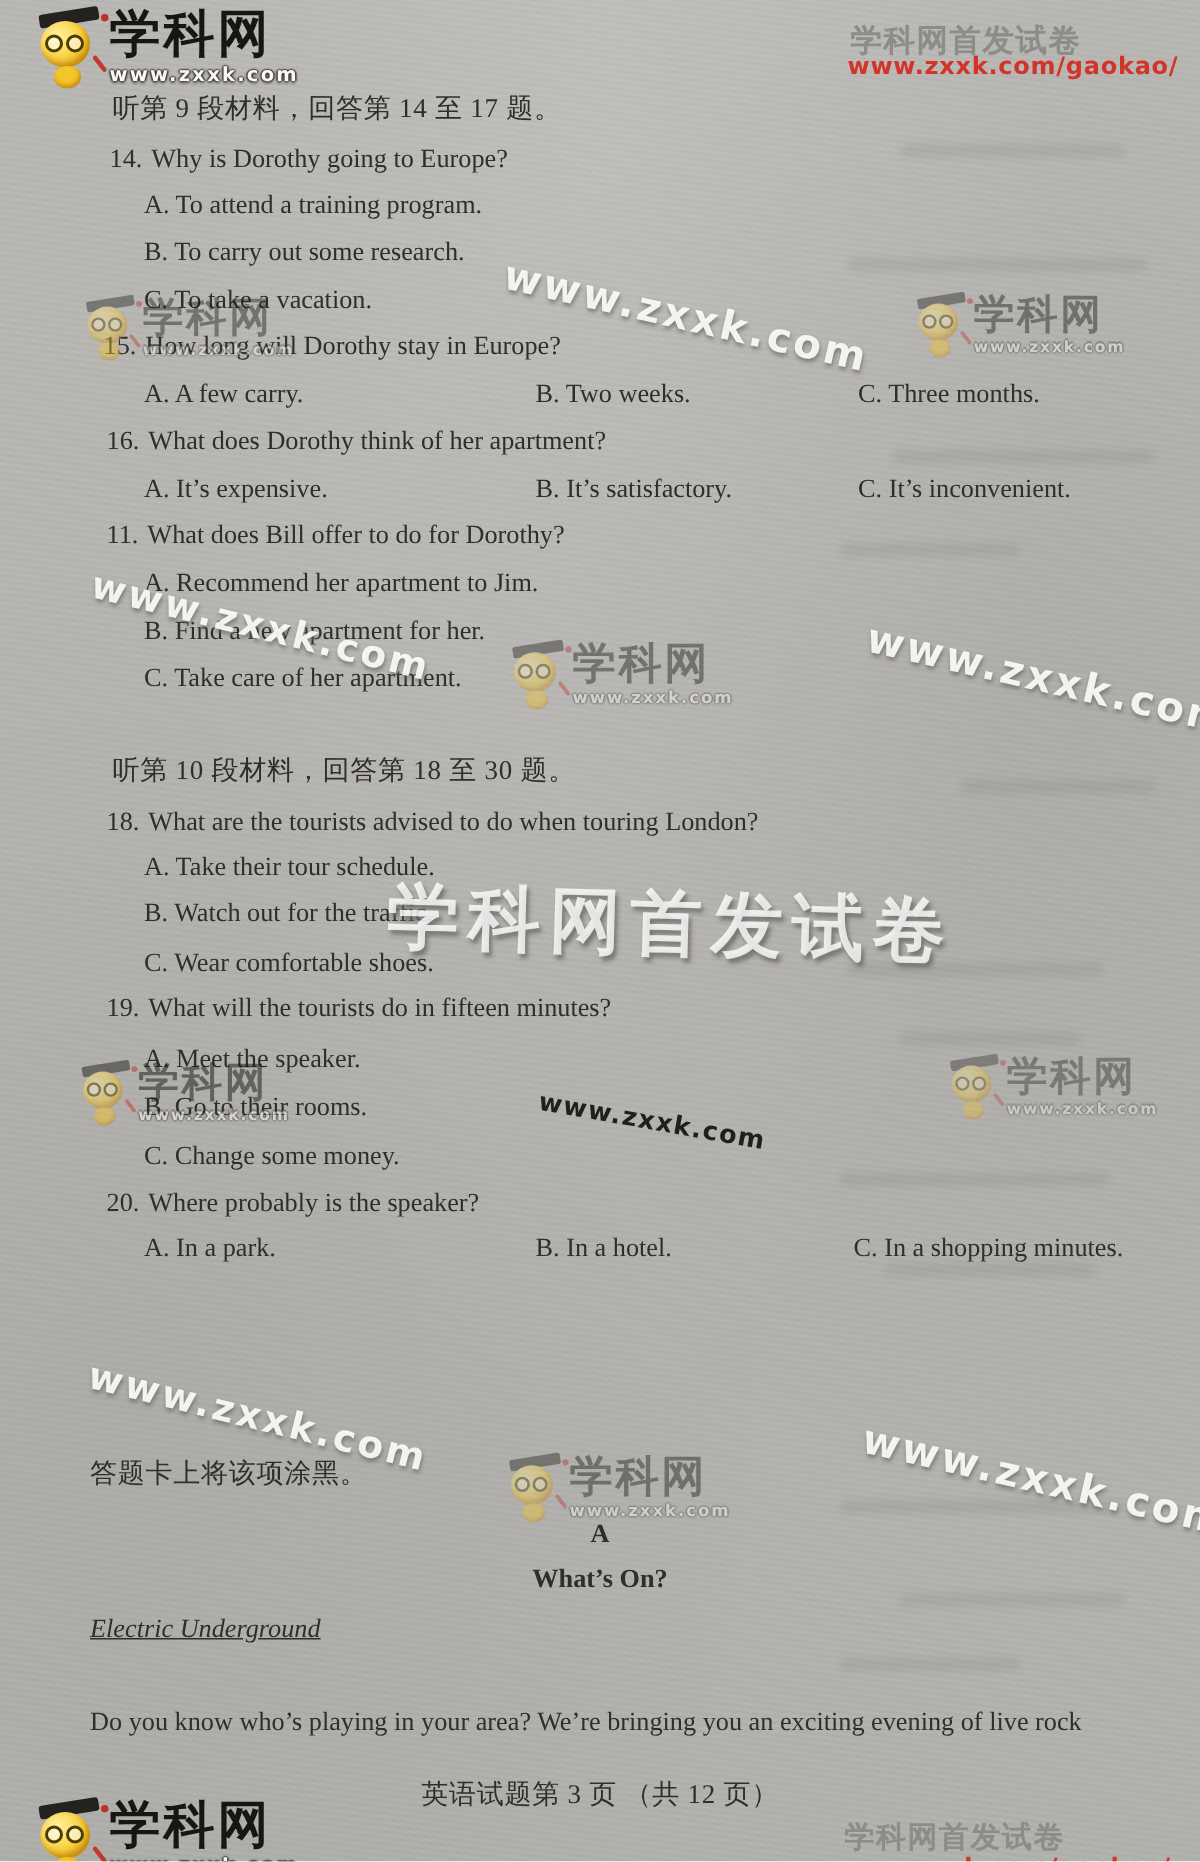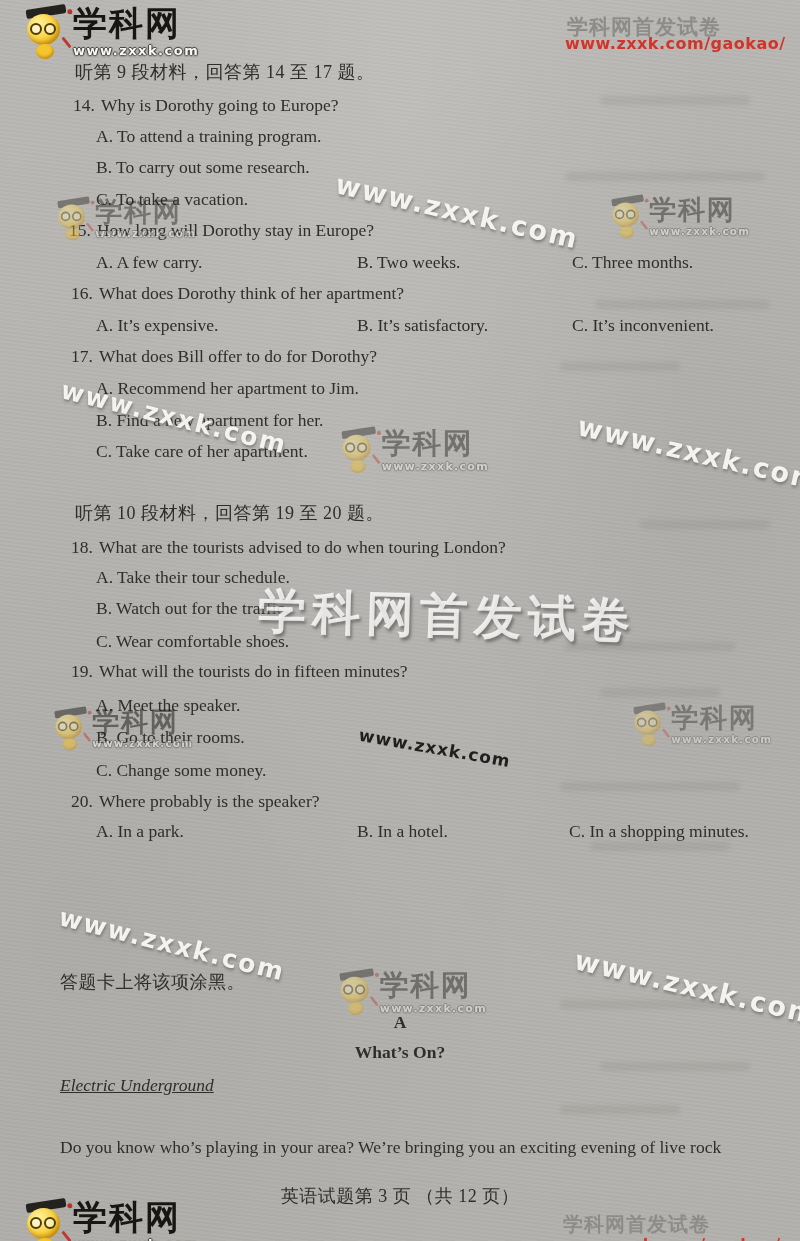--- a/index.html
+++ b/index.html
@@ -112,26 +112,26 @@
   <div class="ln" style="left:69px;top:220px"><span class="num">15.</span><span>How long will Dorothy stay in Europe?</span></div>
   <div class="ln" style="left:96px;top:252px">A. A few carry.</div>
   <div class="ln" style="left:357px;top:252px">B. Two weeks.</div>
   <div class="ln" style="left:572px;top:252px">C. Three months.</div>
 
   <div class="ln" style="left:71px;top:283px"><span class="num">16.</span><span>What does Dorothy think of her apartment?</span></div>
   <div class="ln" style="left:96px;top:315px">A. It’s expensive.</div>
   <div class="ln" style="left:357px;top:315px">B. It’s satisfactory.</div>
   <div class="ln" style="left:572px;top:315px">C. It’s inconvenient.</div>
 
-  <div class="ln" style="left:71px;top:346px"><span class="num">17.</span><span>What does Bill offer to do for Dorothy?</span></div>
+  <div class="ln" style="left:71px;top:346px"><span class="num">11.</span><span>What does Bill offer to do for Dorothy?</span></div>
   <div class="ln" style="left:96px;top:378px">A. Recommend her apartment to Jim.</div>
   <div class="ln" style="left:96px;top:410px">B. Find a new apartment for her.</div>
   <div class="ln" style="left:96px;top:441px">C. Take care of her apartment.</div>
 
-  <div class="ln zh" style="left:75px;top:503px">听第 10 段材料，回答第 19 至 20 题。</div>
+  <div class="ln zh" style="left:75px;top:503px">听第 10 段材料，回答第 18 至 30 题。</div>
 
   <div class="ln" style="left:71px;top:537px"><span class="num">18.</span><span>What are the tourists advised to do when touring London?</span></div>
   <div class="ln" style="left:96px;top:567px">A. Take their tour schedule.</div>
   <div class="ln" style="left:96px;top:598px">B. Watch out for the traffic.</div>
   <div class="ln" style="left:96px;top:631px">C. Wear comfortable shoes.</div>
 
   <div class="ln" style="left:71px;top:661px"><span class="num">19.</span><span>What will the tourists do in fifteen minutes?</span></div>
   <div class="ln" style="left:96px;top:695px">A. Meet the speaker.</div>
   <div class="ln" style="left:96px;top:727px">B. Go to their rooms.</div>
   <div class="ln" style="left:96px;top:760px">C. Change some money.</div>

